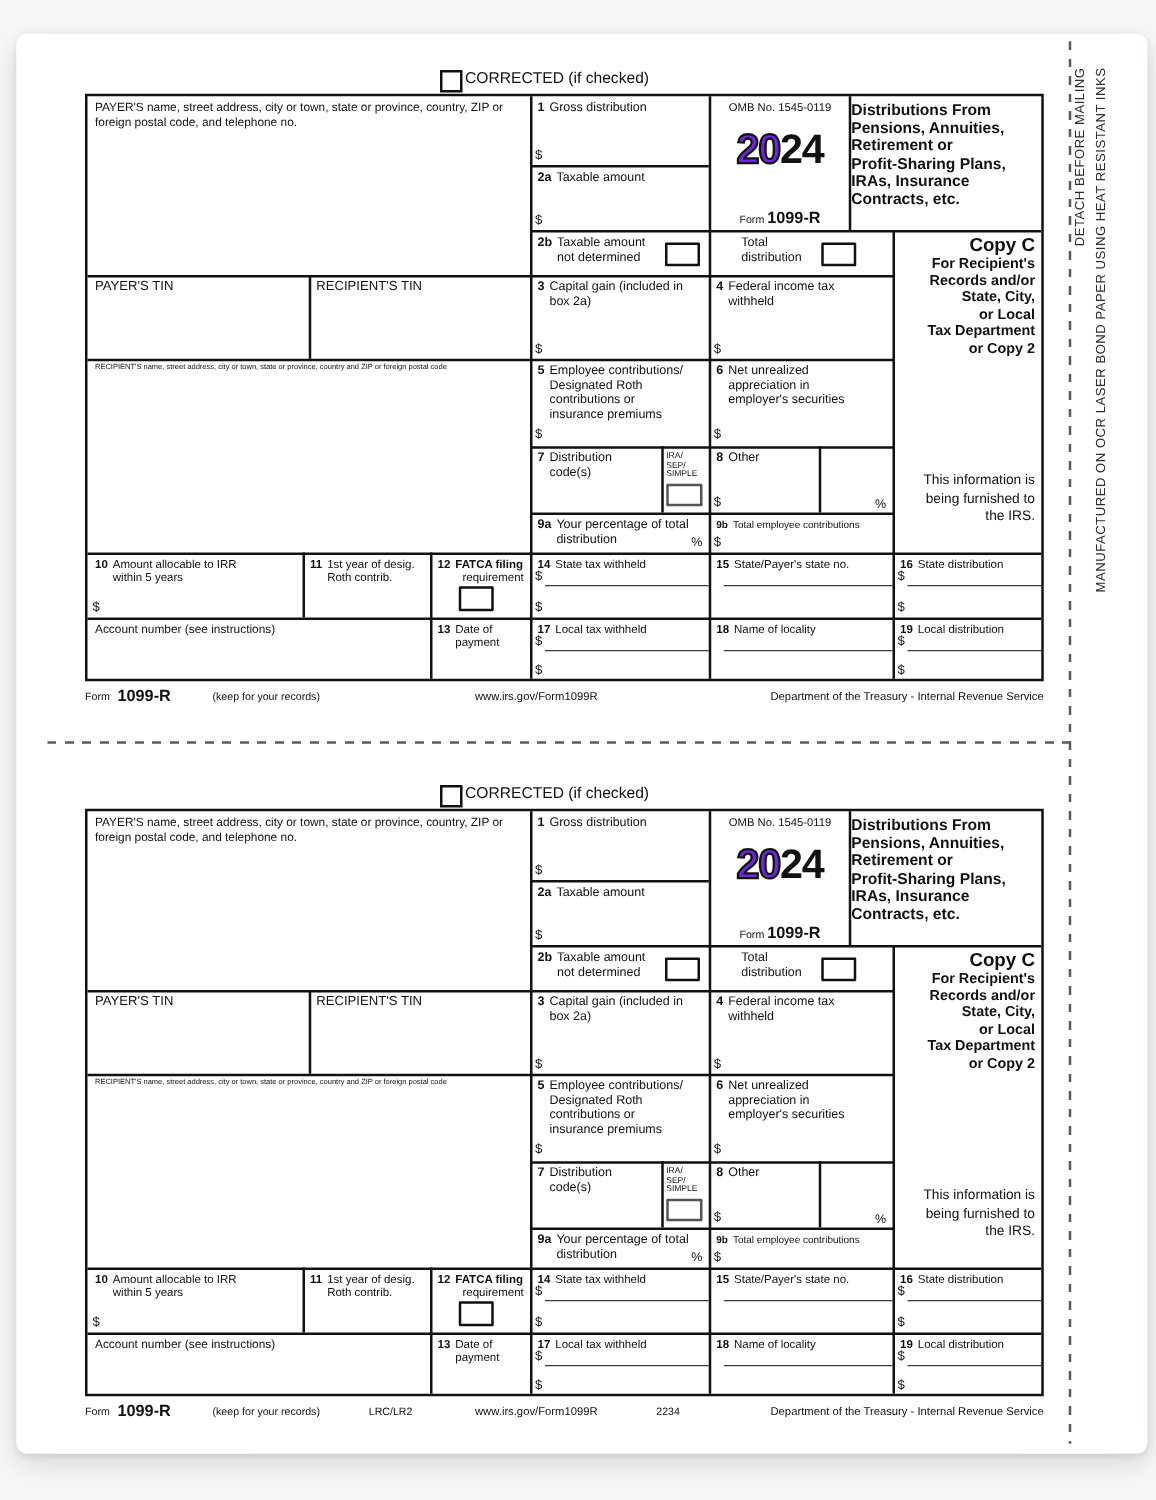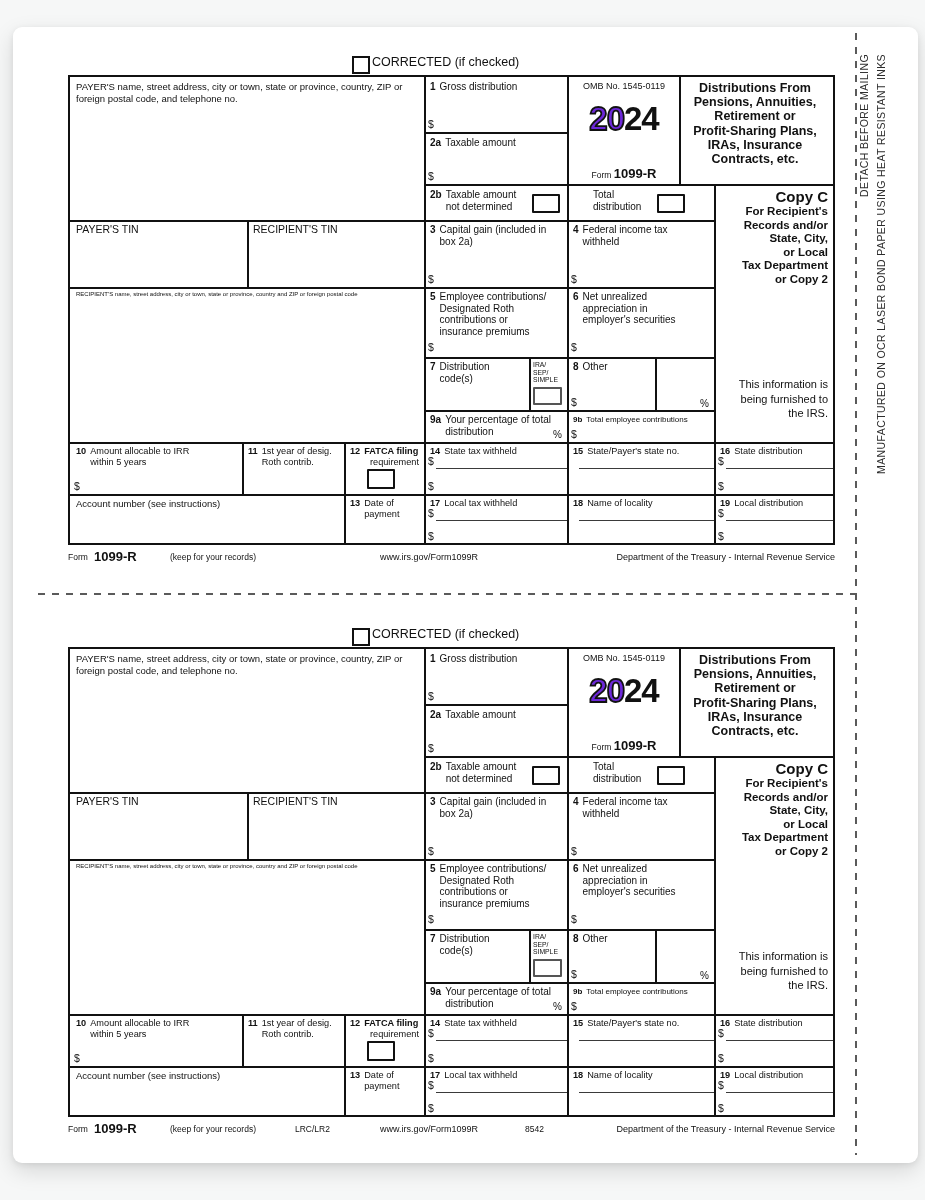--- a/index.html
+++ b/index.html
@@ -33,21 +33,21 @@
   .num{font-weight:700;margin-right:4px;flex:0 0 auto;}
   .pre{white-space:pre-line;}
   .vl{position:absolute;width:2px;background:#111;}
   .hl{position:absolute;height:2px;background:#111;}
   .sub{position:absolute;height:1px;background:#3a3a3a;}
   .d{position:absolute;font-size:10.5px;font-weight:400;}
   .pc{position:absolute;font-size:10px;}
   .cb{position:absolute;border:2px solid #111;background:#fff;border-radius:1px;}
   .tin{font-size:10.5px;}
   .tiny{font-size:6px;line-height:7px;}
-  .title-cell{font-weight:700;font-size:12.5px;line-height:14.2px;text-align:center;}
+  .title-cell{font-weight:700;font-size:12.5px;line-height:14.2px;text-align:left;}
   .copyc-h{font-weight:700;font-size:15px;text-align:right;line-height:16px;}
   .copyc-s{font-weight:700;font-size:11.5px;text-align:right;line-height:13.5px;}
   .note{font-size:11px;text-align:right;line-height:14.5px;}
   .omb{font-size:9px;text-align:center;}
   .year{text-align:center;font-size:33px;font-weight:700;letter-spacing:-1px;line-height:36px;margin-top:8px;}
   .year .o{color:#6d28d9;-webkit-text-stroke:1.8px #111;}
   .year .s{color:#111;}
   .formline{position:absolute;bottom:3px;width:100%;text-align:center;font-size:8.5px;}
   .formline b{font-size:13px;}
   .small{font-size:9.2px;line-height:10.5px;}
@@ -482,17 +482,17 @@
     <span class="d" style="left:648px;top:430px">$</span>
     <span class="d" style="left:648px;top:453px">$</span>
   </div>
 
   <div class="ftr">
     <span style="left:0">Form</span>
     <span class="fnum" style="left:26px">1099-R</span>
     <span style="left:102px">(keep for your records)</span>
     <span style="left:227px">LRC/LR2</span>
     <span style="left:312px;font-size:9px">www.irs.gov/Form1099R</span>
-    <span style="left:457px">8542</span>
+    <span style="left:457px">2234</span>
     <span style="right:0;font-size:9px">Department of the Treasury - Internal Revenue Service</span>
   </div>
 </section>
 </div>
 
 </body></html>

